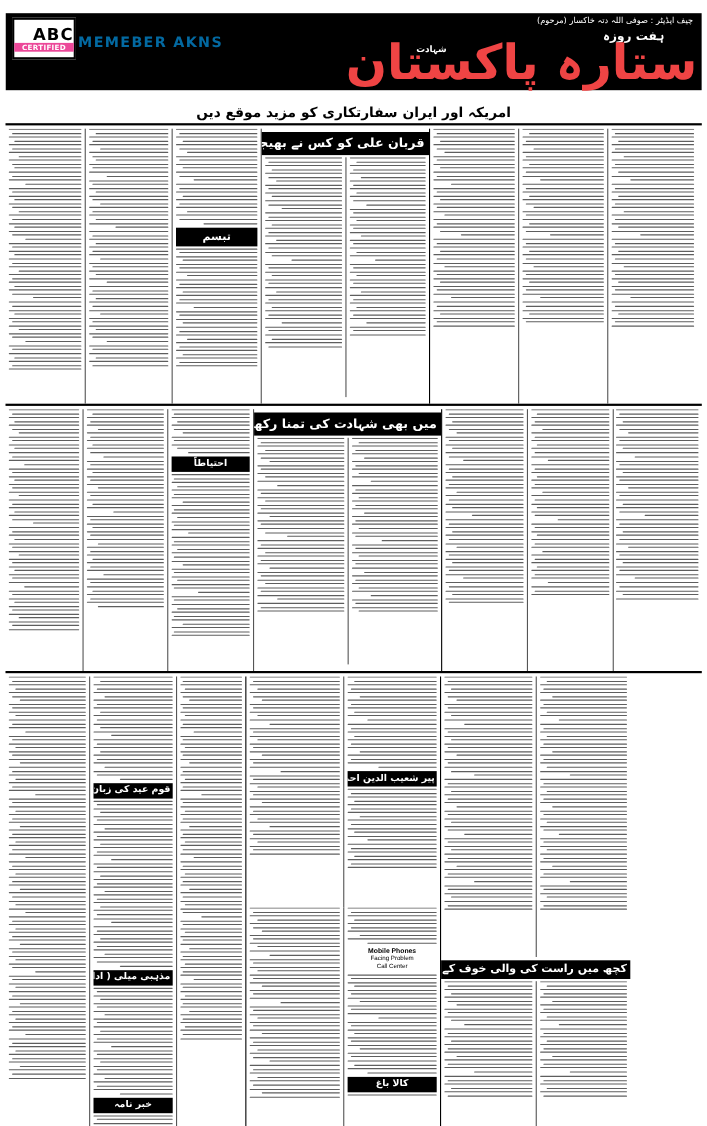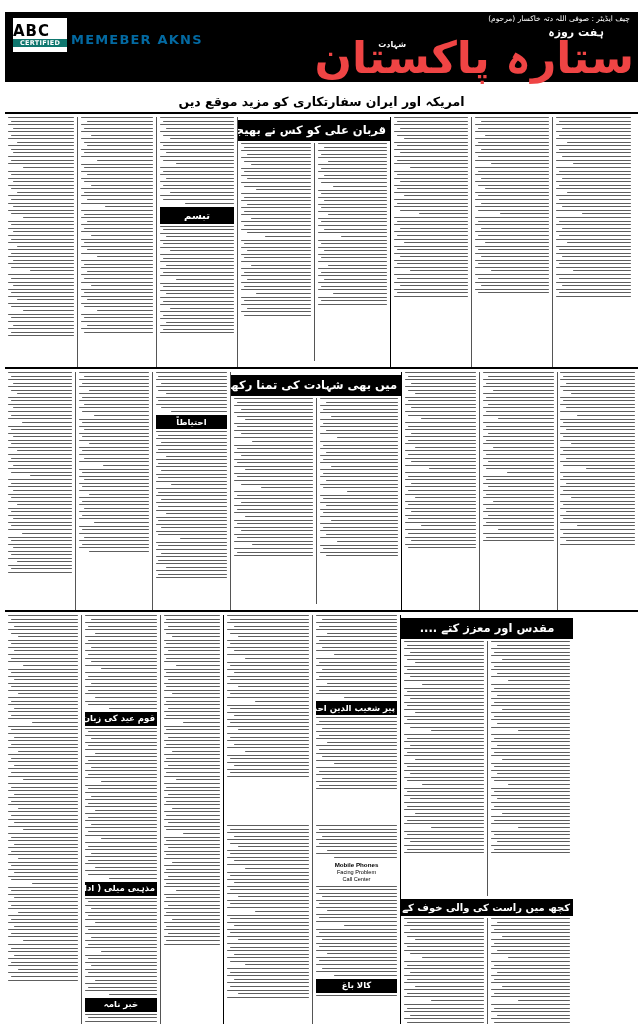--- a/index.html
+++ b/index.html
@@ -41,25 +41,25 @@
 
   
   .masthead{position:relative;height:108px;border-bottom:2px solid #000;
             margin-bottom:3px;overflow:hidden;}
   .mh-black{
     position:absolute;left:0;top:8px;width:100%;height:70px;background:#000;
   }
   .abc{
     position:absolute;left:6px;top:12px;width:54px;height:34px;
     background:#fff;border:2px solid #000;
-    display:flex;flex-direction:column;align-items:flex-start;justify-content:center;
+    display:flex;flex-direction:column;align-items:flex-end;justify-content:center;
   }
   .abc .t1{font-size:15px;font-weight:bold;line-height:15px;letter-spacing:1px;}
   .abc .t2{font-size:6.5px;font-weight:bold;line-height:8px;letter-spacing:.3px;
-           background:#0f766e;color:#fff;width:100%;text-align:center;}
+           background:#ec4899;color:#fff;width:100%;text-align:center;}
   .memeber{
     position:absolute;left:66px;top:28px;color:#0369a1;font-weight:bold;
     font-size:13px;letter-spacing:1.2px;
   }
   .toprow{
     position:absolute;right:8px;top:10px;color:#fff;direction:rtl;
     font-size:7.5px;line-height:10px;white-space:nowrap;margin-left:43px;
   }
   .haftroza{
     position:absolute;right:34px;top:22px;color:#fff;direction:rtl;
@@ -1840,21 +1840,20 @@
             </div>
 
           </div>
         </div>
       </div>
     </div>
 
     <div class="vr"></div>
 
     <div class="cell" style="width:172px">
-      <div class="hbar big">مقدس اور معزز کتے ....</div>
 
       <div class="band" style="height:255px">
         <div class="cell col pad" style="width:86px">
           <div class="txt">
             <div class="para">
               <div class="ln s1"></div>
                 <div class="ln s2"></div>
                 <div class="ln s1"></div>
                 <div class="ln s3"></div>
               <div class="ln s1"></div>

